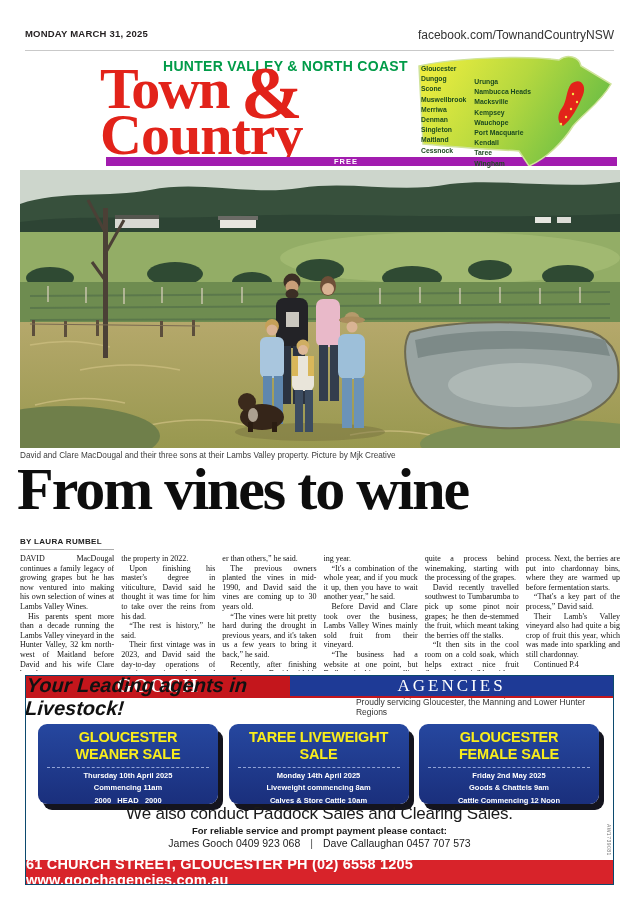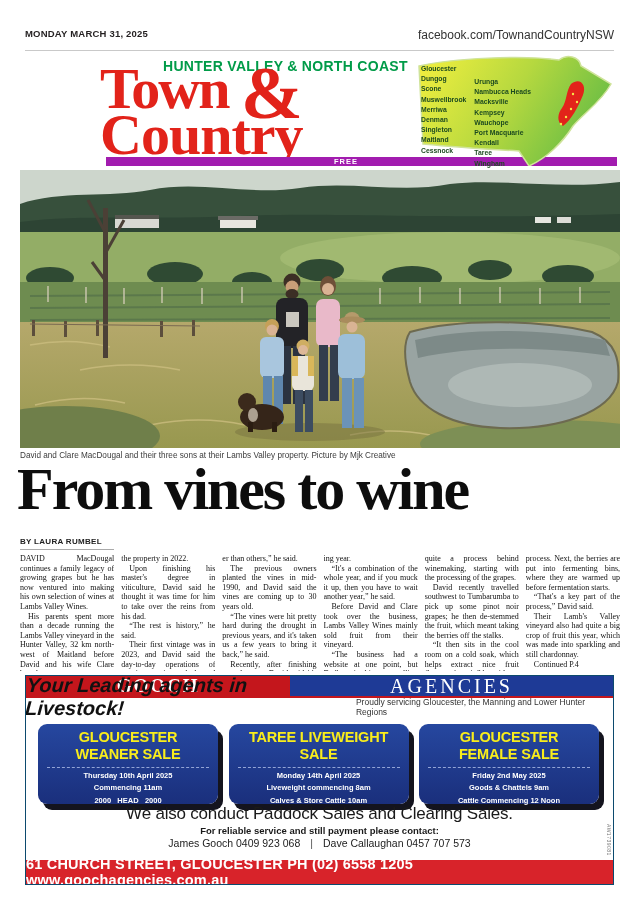--- a/index.html
+++ b/index.html
@@ -38,21 +38,21 @@
   .byline { position:absolute; left:20px; top:537px; font-size:8px; font-weight:bold; color:#222; letter-spacing:.3px; border-bottom:1px solid #aaa; padding-bottom:3px; width:94px; }
   .cols { position:absolute; left:20px; top:554px; width:600px; height:117px; display:flex; gap:7px; overflow:hidden; }
   .col { flex:1 1 0; font-family:"Liberation Serif", serif; font-size:8px; line-height:1.2; text-align:justify; color:#111; overflow:hidden; }
   .col p { margin:0; }
   .col p.ind { text-indent:8px; }
 
   
   .ad { position:absolute; left:25px; top:675px; width:589px; height:210px; border:1px solid #0c4a6e; background:#fff; overflow:hidden; }
   .ad-head { display:flex; height:22px; border-bottom:2px solid #c4161c; }
   .ad-head .gooch   { width:45%; background:#c4161c; color:#fff; font-family:"Liberation Serif", serif; font-weight:bold; font-size:19px; letter-spacing:2px; display:flex; align-items:center; justify-content:center; }
-  .ad-head .agencies{ width:55%; background:#1e3a96; color:#fff; font-family:"Liberation Serif", serif; font-size:20px; letter-spacing:3px; display:flex; align-items:center; justify-content:center; }
+  .ad-head .agencies{ width:55%; background:#1e3a96; color:#fff; font-family:"Liberation Serif", serif; font-size:17px; letter-spacing:3px; display:flex; align-items:center; justify-content:center; }
   .tag1 { text-align:center; color:#2b3f9e; font-weight:bold; font-style:italic; font-size:13px; letter-spacing:1px; margin-top:2px; }
   .tagrow { display:flex; align-items:flex-end; justify-content:center; gap:12px; margin-top:0; height:22px; }
   .tag2 { font-size:20px; font-weight:bold; font-style:italic; transform:skewX(-4deg); color:#111; }
   .tag3 { font-size:8.5px; color:#333; padding-bottom:3px; }
   .sales { display:flex; justify-content:space-between; padding:4px 14px 0 12px; }
   .salebox { width:180px; height:80px; background:linear-gradient(#26479f,#1a2f7c); border-radius:9px; box-shadow:5px 6px 0 #14141e; color:#fff; text-align:center; padding-top:5px; }
   .salebox .stitle { color:#f9ed1b; font-weight:bold; font-size:14.5px; line-height:1.2; letter-spacing:-.2px; }
   .salebox .dash { border-top:1px dashed #93a4d6; margin:3px 9px 2px; }
   .salebox .sline { font-size:7.5px; font-weight:bold; line-height:1.65; white-space:pre; }
   .also { text-align:center; font-size:17px; color:#1a1a1a; letter-spacing:-.2px; }
@@ -269,21 +269,21 @@
       <p class="ind">“The business had a website at one point, but Dad's main thing was selling the fruit,” David said.</p>
 
     </div>
     <div class="col">
       <p>quite a process behind winemaking, starting with the processing of the grapes.</p>
       <p class="ind">David recently travelled southwest to Tumbarumba to pick up some pinot noir grapes; he then de-stemmed the fruit, which meant taking the berries off the stalks.</p>
       <p class="ind">“It then sits in the cool room on a cold soak, which helps extract nice fruit flavours from it,” he said.</p>
 
     </div>
     <div class="col">
-      <p>process. Next, the berries are put into fermenting bins, where they are warmed up before fermentation starts.</p>
+      <p>process. Next, the berries are put into chardonnay bins, where they are warmed up before fermentation starts.</p>
       <p class="ind">“That's a key part of the process,” David said.</p>
       <p class="ind">Their Lamb's Valley vineyard also had quite a big crop of fruit this year, which was made into sparkling and still chardonnay.</p>
       <p class="ind">Continued P.4</p>
     </div>
   </div>
 
   <div class="ad">
     <div class="ad-head">
       <div class="gooch">GOOCH</div>
       <div class="agencies">AGENCIES</div>
@@ -315,21 +315,21 @@
         <div class="stitle"><span>GLOUCESTER</span><br><span>FEMALE SALE</span></div>
         <div class="dash"></div>
         <div class="sline-wrap">
             <div class="sline">Friday 2nd May 2025</div>
             <div class="sline">Goods &amp; Chattels 9am</div>
             <div class="sline">Cattle Commencing 12 Noon</div>
           </div>
       </div>
     </div>
     <div class="also">We also conduct Paddock Sales and Clearing Sales.</div>
-    <div class="contact-head">For reliable service and still payment please contact:</div>
+    <div class="contact-head">For reliable service and prompt payment please contact:</div>
     <div class="contacts">
       <span>James Gooch  0409 923 068</span><span class="sep">|</span><span>Dave Callaughan  0457 707 573</span>
     </div>
     <div class="ad-code">AW1739081</div>
     <div class="ad-footer">61 CHURCH STREET, GLOUCESTER PH (02) 6558 1205 www.goochagencies.com.au</div>
   </div>
 
 </div>
 
 </body></html>

